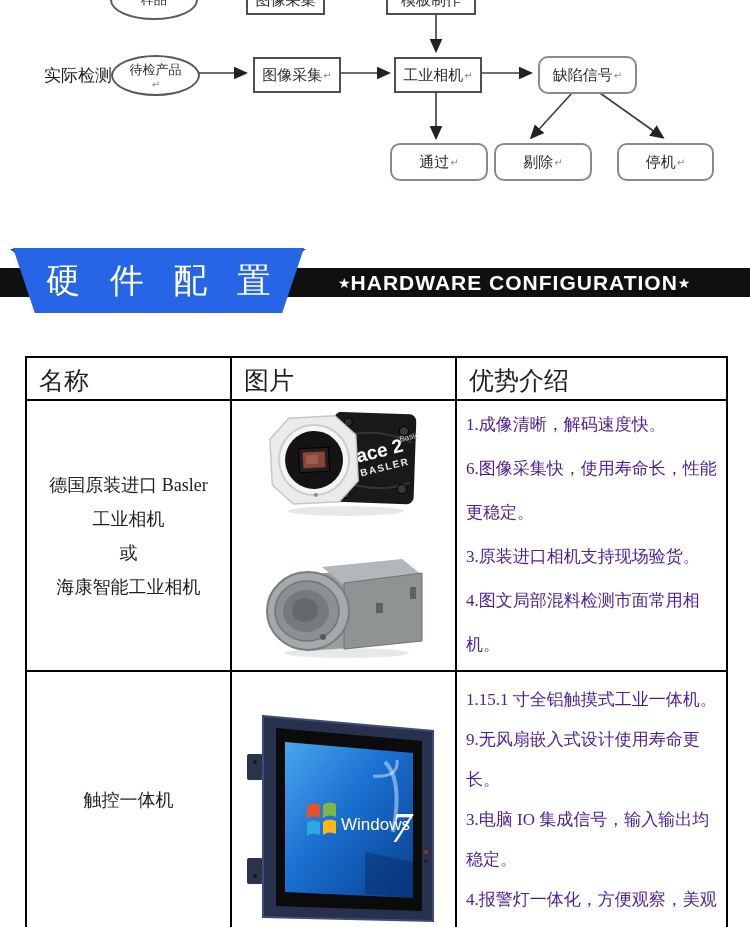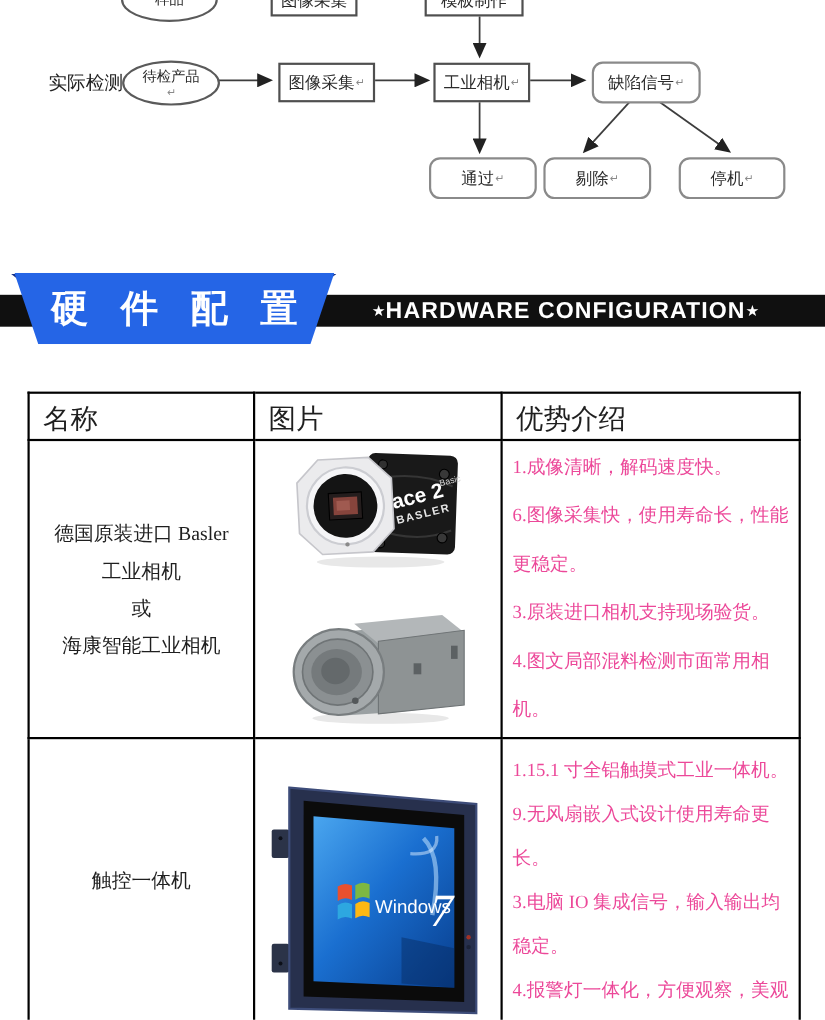--- a/index.html
+++ b/index.html
@@ -42,21 +42,21 @@
   .fold-l{left:10px;top:249px;width:22px;height:17px;clip-path:polygon(0 0,100% 0,100% 100%);}
   .fold-r{left:282px;top:249px;width:24px;height:17px;clip-path:polygon(0 0,100% 0,0 100%);}
   .ribbon{
     position:absolute;left:13px;top:248px;width:291px;height:65px;
     background:#2565e6;
     clip-path:polygon(0 0,100% 0,92.5% 100%,7.5% 100%);
     display:flex;align-items:center;justify-content:center;
   }
   .ribbon-title{
     color:#fff;font-family:"Liberation Sans","DejaVu Sans",sans-serif;
-    font-size:34px;font-weight:bold;letter-spacing:10px;text-indent:10px;white-space:nowrap;
+    font-size:34px;font-weight:normal;letter-spacing:10px;text-indent:10px;white-space:nowrap;
   }
   
   table.spec{
     position:absolute;left:25px;top:356px;width:701px;
     border-collapse:collapse;table-layout:fixed;
   }
   table.spec td,table.spec th{
     border:2px solid #000;vertical-align:top;padding:0;font-weight:normal;text-align:left;
   }
   .col-name{width:205px;}
@@ -66,21 +66,21 @@
   .name-cell{
     height:100%;display:flex;flex-direction:column;align-items:center;justify-content:center;
     text-align:center;font-size:18px;gap:10px;
   }
   .name-cell-tall{height:269px;}
   .name-cell-short{height:255px;}
   .img-cell{
     display:flex;flex-direction:column;align-items:center;
   }
   .adv{
-    padding:2px 4px 0 9px;font-size:17px;line-height:44px;color:#ec4899;
+    padding:2px 4px 0 9px;font-size:17px;line-height:44px;color:#4c1d95;
   }
   .adv p{margin:0;}
   .adv2{line-height:40px;padding-top:8px;}
 </style>
 </head>
 <body>
 
 <div class="fc">
   <svg class="fc-svg" width="750" height="235">
     <defs>

